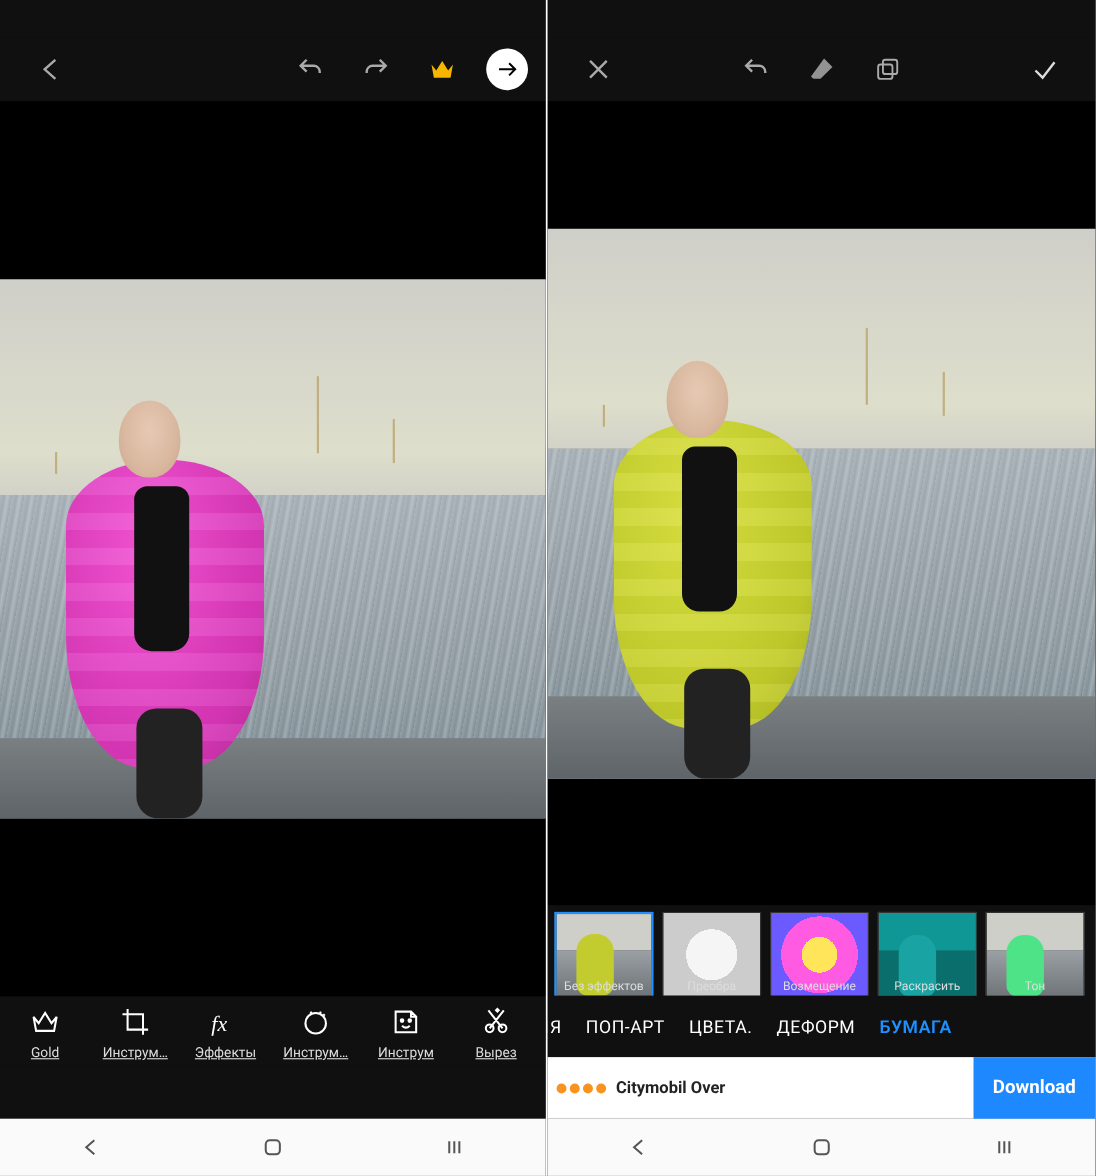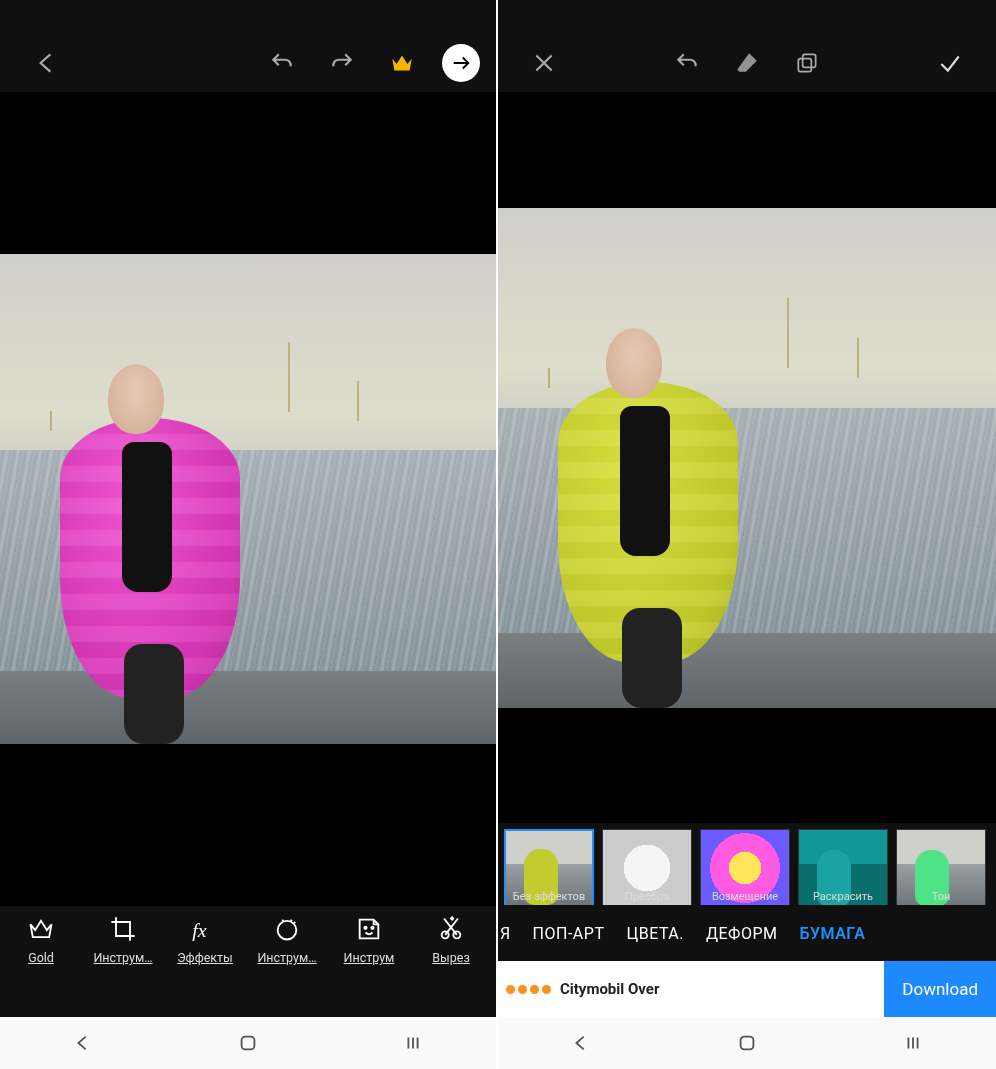--- a/index.html
+++ b/index.html
@@ -222,21 +222,21 @@
   }
   .ad .dot{width:9px;height:9px;border-radius:50%;display:inline-block;}
   .ad .d1{background:#f7931e;} .ad .d2{background:#f7931e;} .ad .d3{background:#f7931e;} .ad .d4{background:#f7931e;}
   .ad .adtext{flex:1;padding-left:8px;}
   .ad .adtitle{font-weight:700;color:#222;font-size:15px;}
   .ad .adsub{color:#777;font-size:12px;}
   .ad .dlbtn{
     background:#1e88ff;color:#fff;
     height:56px;padding:0 18px;
     display:flex;align-items:center;justify-content:center;
-    font-weight:400;font-size:17px;cursor:pointer;
+    font-weight:700;font-size:17px;cursor:pointer;
   }
   .ad-wrap{position:relative;}
 
   
   .navbar {
     height:52px;
     background:#fafafa;
     display:flex;
     align-items:center;
     justify-content:space-around;

